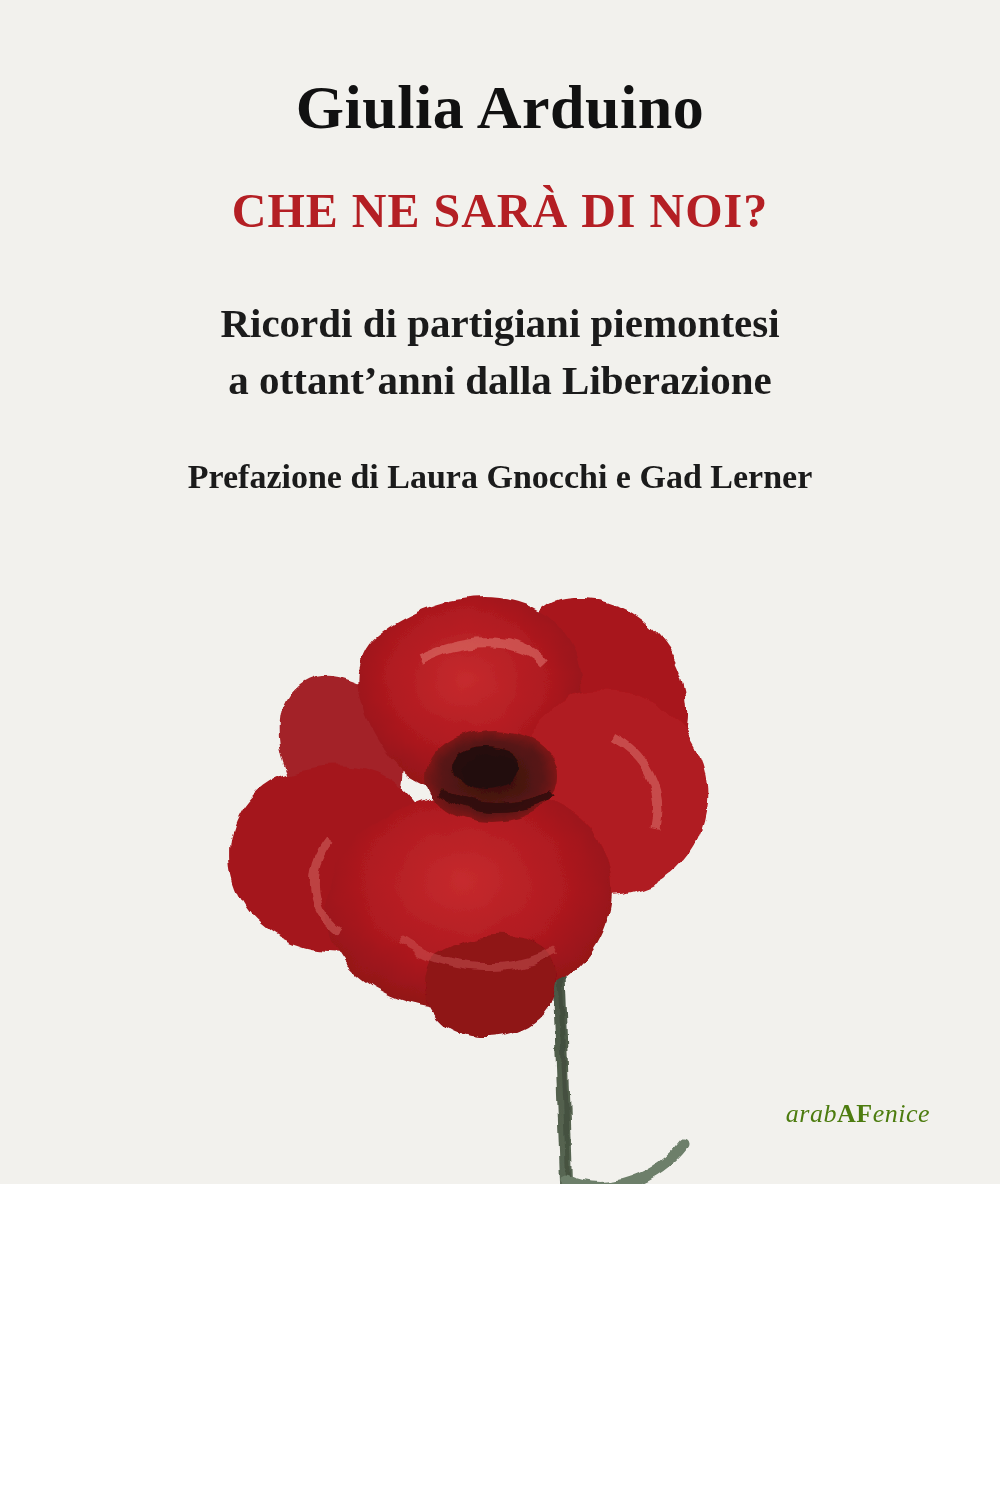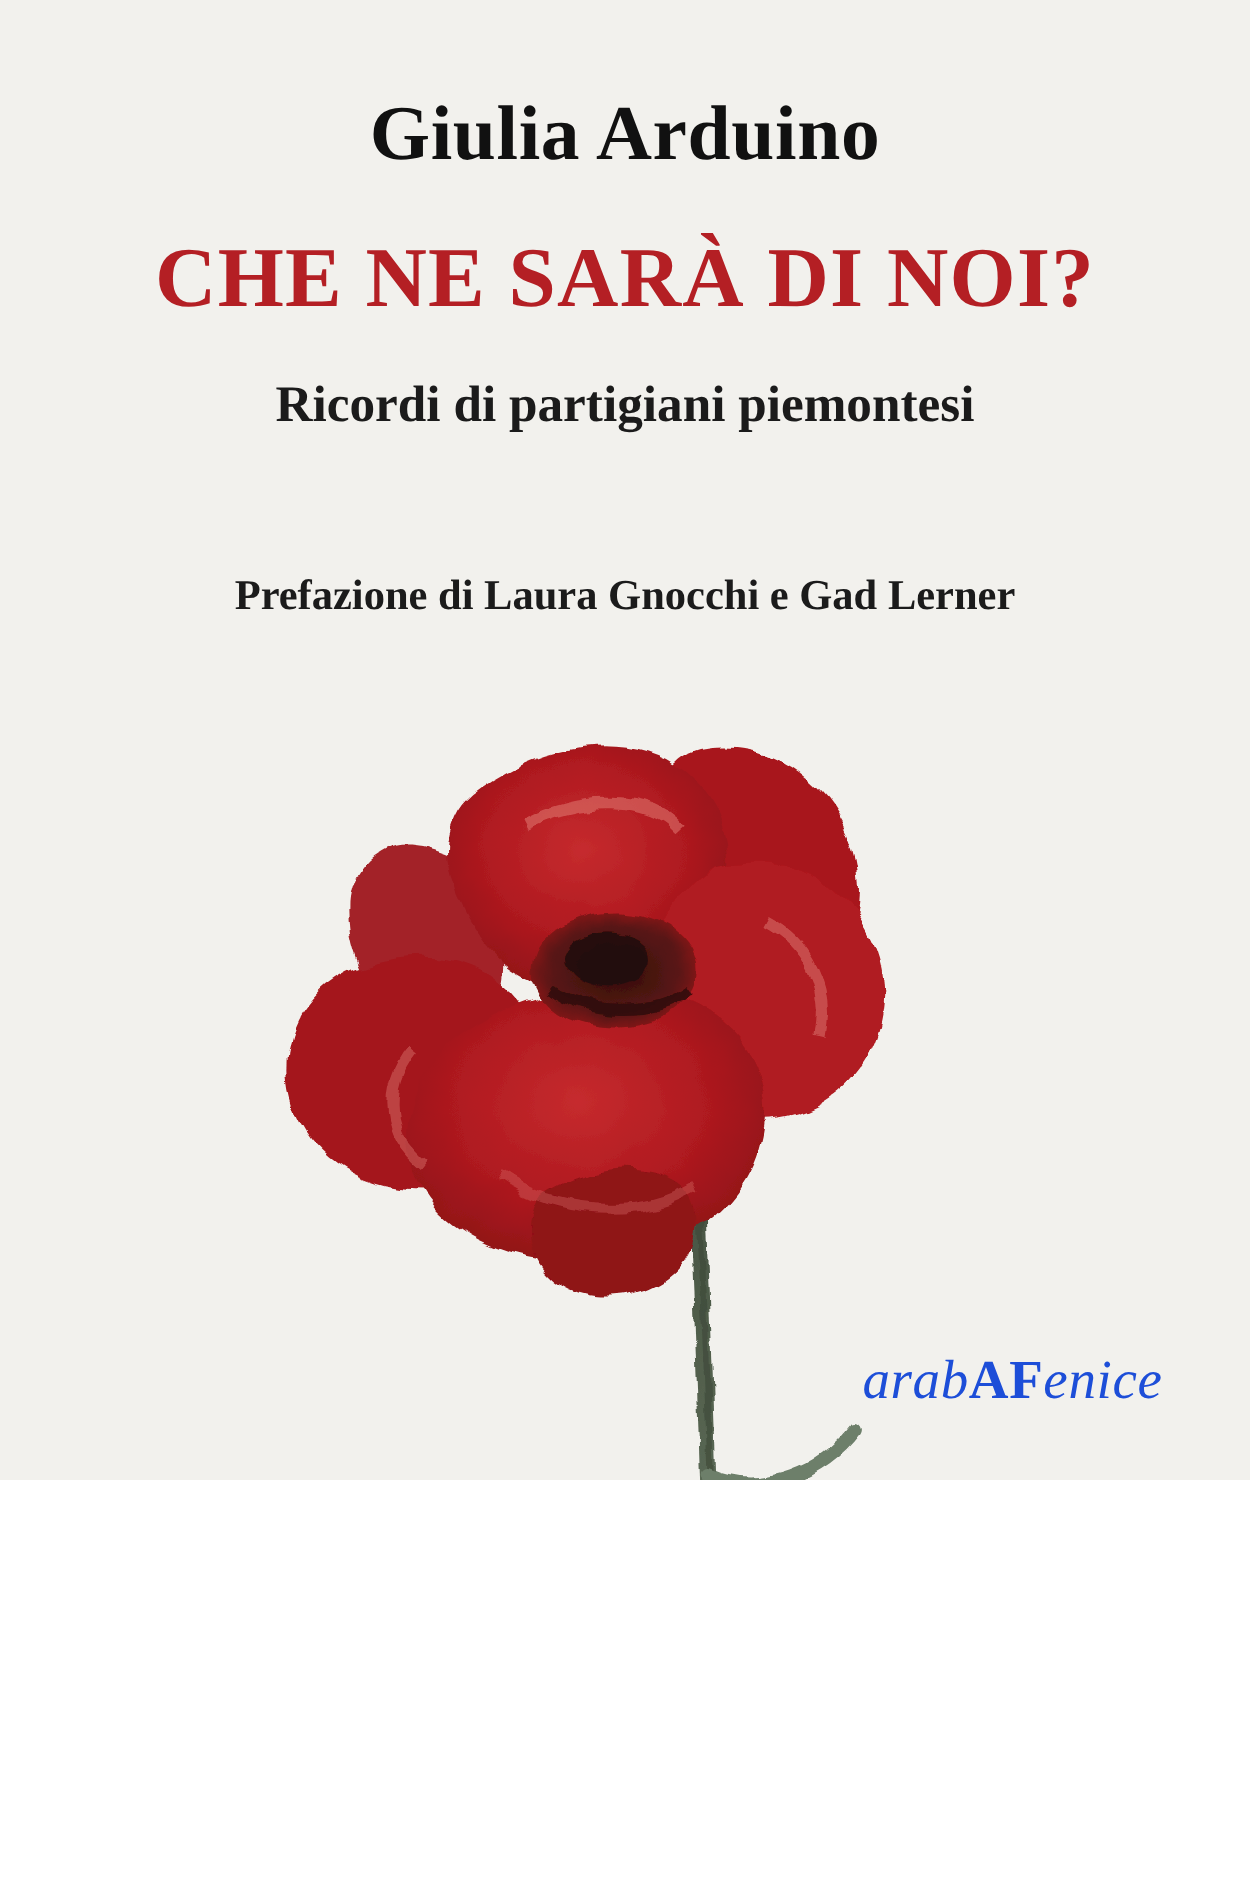--- a/index.html
+++ b/index.html
@@ -27,21 +27,21 @@
     color: #111111;
     letter-spacing: 0.5px;
   }
   .title {
     position: absolute;
     top: 183px;
     left: 0;
     width: 100%;
     text-align: center;
     font-family: "Liberation Serif", serif;
-    font-size: 68px;
+    font-size: 48px;
     font-weight: 700;
     color: #b41f24;
     letter-spacing: 1px;
   }
   .subtitle {
     position: absolute;
     top: 295px;
     left: 0;
     width: 100%;
     text-align: center;
@@ -67,39 +67,40 @@
     top: 540px;
     left: 0;
     width: 1000px;
     height: 970px;
   }
   .publisher {
     position: absolute;
     right: 70px;
     bottom: 55px;
     font-family: "Liberation Serif", serif;
-    font-size: 44px;
-    color: #1d4ed8;
+    font-size: 26px;
+    color: #4d7c0f;
     letter-spacing: 0.5px;
     margin-top: 44px;
   }
   .publisher .p-italic { font-style: italic; font-weight: 400; }
   .publisher .p-bold { font-style: normal; font-weight: 700; }
 </style>
 </head>
 <body>
 
 <div class="cover">
 
   <div class="author">Giulia Arduino</div>
 
   <div class="title">CHE NE SARÀ DI NOI?</div>
 
   <div class="subtitle">
     <div>Ricordi di partigiani piemontesi</div>
+    <div>a ottant’anni dalla Liberazione</div>
   </div>
 
   <div class="preface">Prefazione di Laura Gnocchi e Gad Lerner</div>
 
   <div class="artwork">
     <svg width="1000" height="970" viewBox="0 0 1000 970" xmlns="http://www.w3.org/2000/svg" aria-hidden="true">
       <defs>
         <radialGradient id="petalGrad" cx="48%" cy="42%" r="62%">
           <stop offset="0%" stop-color="#c62b2e"></stop>
           <stop offset="55%" stop-color="#b01a20"></stop>

